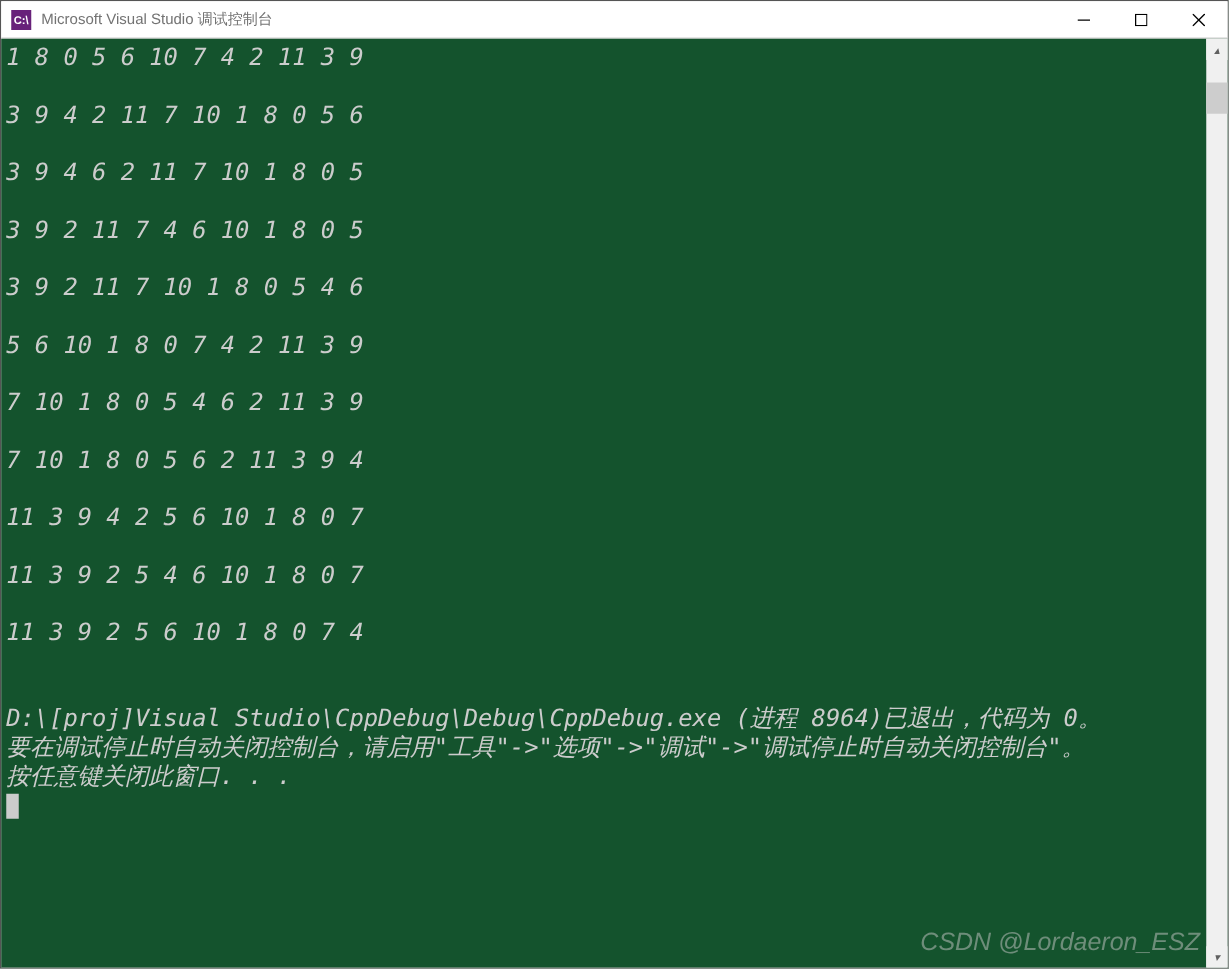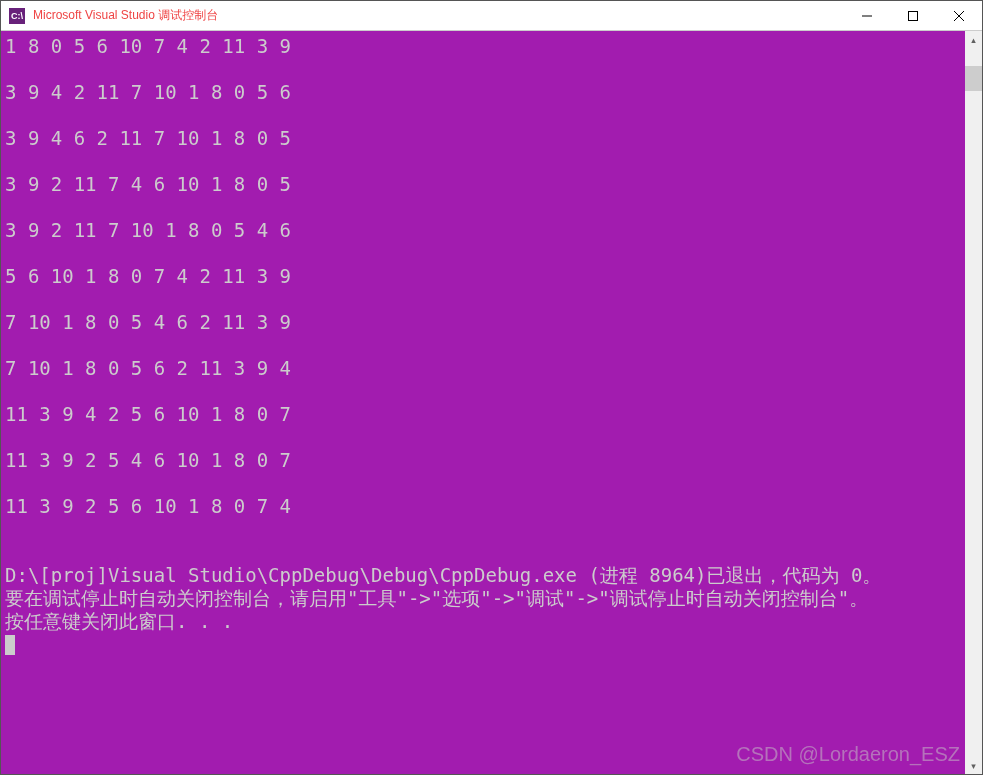--- a/index.html
+++ b/index.html
@@ -38,41 +38,42 @@
       display: flex;
       align-items: center;
       justify-content: center;
       color: #fff;
       font-size: 9px;
       font-weight: bold;
     }
     .titlebar-text {
       flex: 1;
       font-size: 12px;
-      color: #ef4444;
+      color: #737373;
     }
     .titlebar-controls {
       display: flex;
       height: 100%;
     }
     .titlebar-btn {
       width: 46px;
       height: 100%;
       display: flex;
       align-items: center;
       justify-content: center;
       font-size: 12px;
       color: #000;
       cursor: pointer;
     }
     .console-area {
       flex: 1;
-      background: #a21caf;
+      background: #14532d;
       position: relative;
       display: flex;
+      font-style: italic;
     }
     .console-content {
       flex: 1;
       padding: 4px 4px;
       color: #cccccc;
       font-family: "NSimSun", "SimSun", "Consolas", monospace;
       font-size: 19px;
       line-height: 23px;
       white-space: pre-wrap;
       overflow: hidden;

